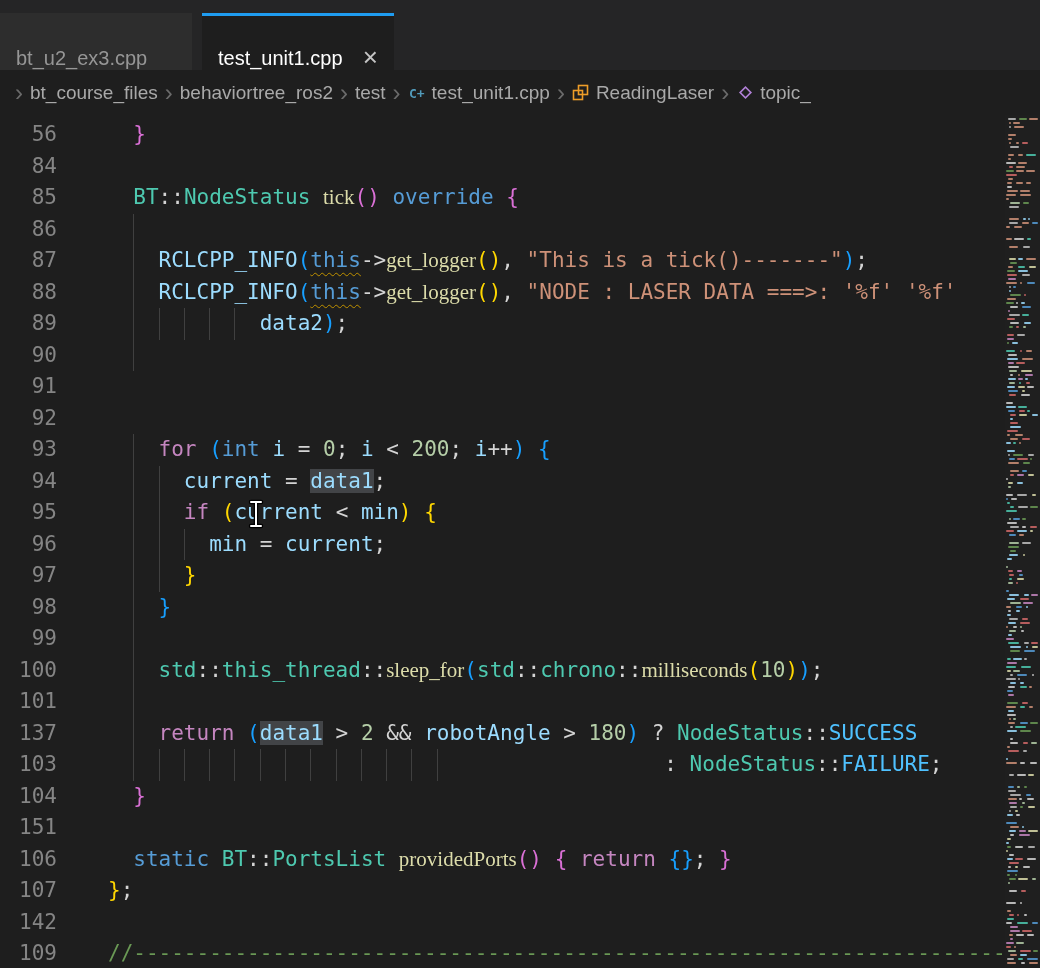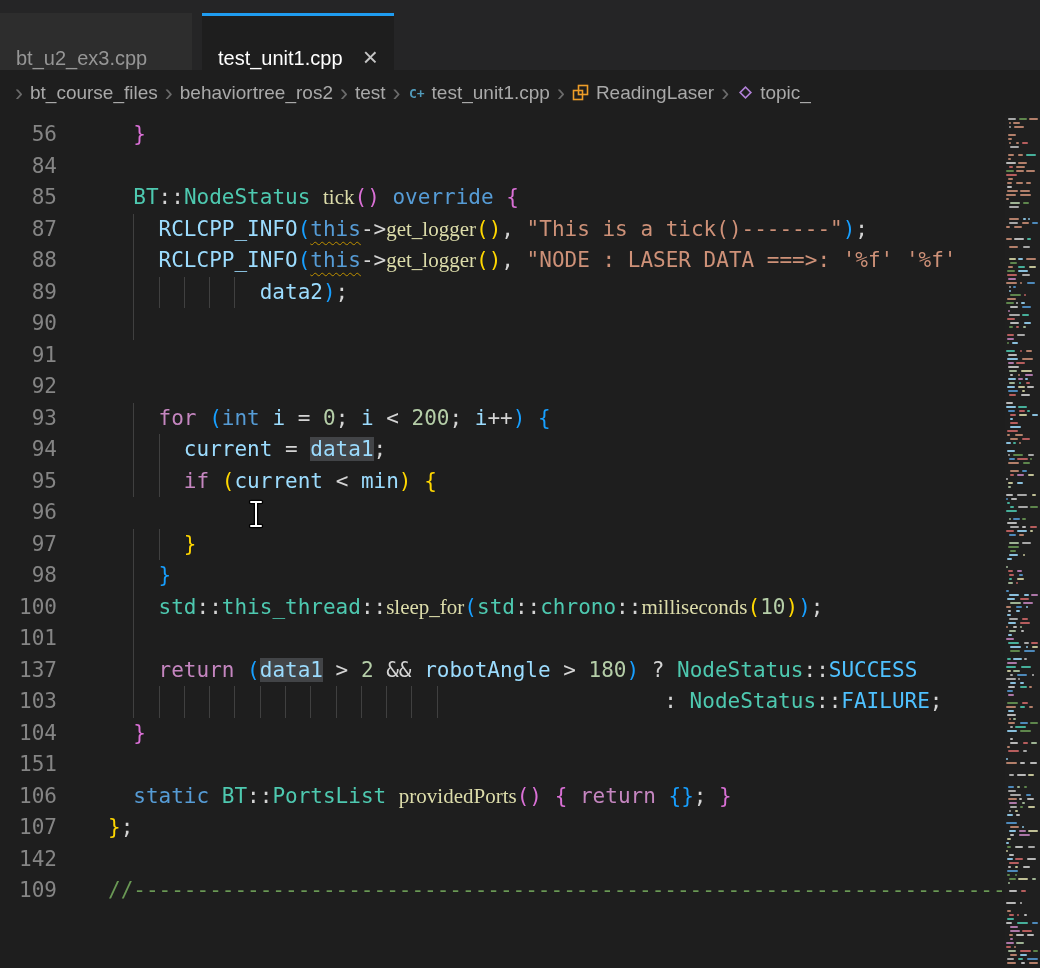--- a/index.html
+++ b/index.html
@@ -114,20 +114,24 @@
         </div>
         <div class="row">
           <span class="ln">84</span>
           <span class="code"></span>
         </div>
         <div class="row">
           <span class="ln">85</span>
           <span class="code"><span class="tok def">  </span><span class="tok type">BT</span><span class="tok def">::</span><span class="tok type">NodeStatus</span><span class="tok def"> </span><span class="tok fn">tick</span><span class="tok b2">(</span><span class="tok b2">)</span><span class="tok def"> </span><span class="tok kw">override</span><span class="tok def"> </span><span class="tok b2">{</span></span>
         </div>
         <div class="row">
+          <span class="ln">86</span>
+          <span class="code"><span class="guide" style="left: calc(2ch + 51px);"></span></span>
+        </div>
+        <div class="row">
           <span class="ln">87</span>
           <span class="code"><span class="guide" style="left: calc(2ch + 51px);"></span><span class="tok def">    </span><span class="tok var">RCLCPP_INFO</span><span class="tok b3">(</span><span class="tok kw sq">this</span><span class="tok def">-&gt;</span><span class="tok fn">get_logger</span><span class="tok b1">(</span><span class="tok b1">)</span><span class="tok def">, </span><span class="tok str">"This is a tick()-------"</span><span class="tok b3">)</span><span class="tok def">;</span></span>
         </div>
         <div class="row">
           <span class="ln">88</span>
           <span class="code"><span class="guide" style="left: calc(2ch + 51px);"></span><span class="tok def">    </span><span class="tok var">RCLCPP_INFO</span><span class="tok b3">(</span><span class="tok kw sq">this</span><span class="tok def">-&gt;</span><span class="tok fn">get_logger</span><span class="tok b1">(</span><span class="tok b1">)</span><span class="tok def">, </span><span class="tok str">"NODE : LASER DATA ===&gt;: '%f' '%f'</span></span>
         </div>
         <div class="row">
           <span class="ln">89</span>
           <span class="code"><span class="guide" style="left: calc(2ch + 51px);"></span><span class="guide" style="left: calc(4ch + 51px);"></span><span class="guide" style="left: calc(6ch + 51px);"></span><span class="guide" style="left: calc(8ch + 51px);"></span><span class="guide" style="left: calc(10ch + 51px);"></span><span class="tok def">            </span><span class="tok var">data2</span><span class="tok b3">)</span><span class="tok def">;</span></span>
@@ -149,28 +153,33 @@
         <div class="row">
           <span class="ln">94</span>
           <span class="code"><span class="guide" style="left: calc(2ch + 51px);"></span><span class="guide" style="left: calc(4ch + 51px);"></span><span class="tok def">      </span><span class="tok var">current</span><span class="tok def"> = </span><span class="tok var hl">data1</span><span class="tok def">;</span></span>
         </div>
         <div class="row">
           <span class="ln">95</span>
           <span class="code"><span class="guide" style="left: calc(2ch + 51px);"></span><span class="guide" style="left: calc(4ch + 51px);"></span><span class="tok def">      </span><span class="tok ctl">if</span><span class="tok def"> </span><span class="tok b1">(</span><span class="tok var">current</span><span class="tok def"> &lt; </span><span class="tok var">min</span><span class="tok b1">)</span><span class="tok def"> </span><span class="tok b1">{</span></span>
         </div>
         <div class="row">
           <span class="ln">96</span>
+          <span class="code"><span class="guide" style="left: calc(2ch + 51px);"></span><span class="guide" style="left: calc(4ch + 51px);"></span><span class="guide" style="left: calc(6ch + 51px);"></span><span class="tok def">        </span><span class="tok var">min</span><span class="tok def"> = </span><span class="tok var">current</span><span class="tok def">;</span></span>
         </div>
         <div class="row">
           <span class="ln">97</span>
           <span class="code"><span class="guide" style="left: calc(2ch + 51px);"></span><span class="guide" style="left: calc(4ch + 51px);"></span><span class="tok def">      </span><span class="tok b1">}</span></span>
         </div>
         <div class="row">
           <span class="ln">98</span>
           <span class="code"><span class="guide" style="left: calc(2ch + 51px);"></span><span class="tok def">    </span><span class="tok b3">}</span></span>
+        </div>
+        <div class="row">
+          <span class="ln">99</span>
+          <span class="code"><span class="guide" style="left: calc(2ch + 51px);"></span></span>
         </div>
         <div class="row">
           <span class="ln">100</span>
           <span class="code"><span class="guide" style="left: calc(2ch + 51px);"></span><span class="tok def">    </span><span class="tok type">std</span><span class="tok def">::</span><span class="tok type">this_thread</span><span class="tok def">::</span><span class="tok fn">sleep_for</span><span class="tok b3">(</span><span class="tok type">std</span><span class="tok def">::</span><span class="tok type">chrono</span><span class="tok def">::</span><span class="tok fn">milliseconds</span><span class="tok b1">(</span><span class="tok num">10</span><span class="tok b1">)</span><span class="tok b3">)</span><span class="tok def">;</span></span>
         </div>
         <div class="row">
           <span class="ln">101</span>
           <span class="code"><span class="guide" style="left: calc(2ch + 51px);"></span></span>
         </div>
         <div class="row">

